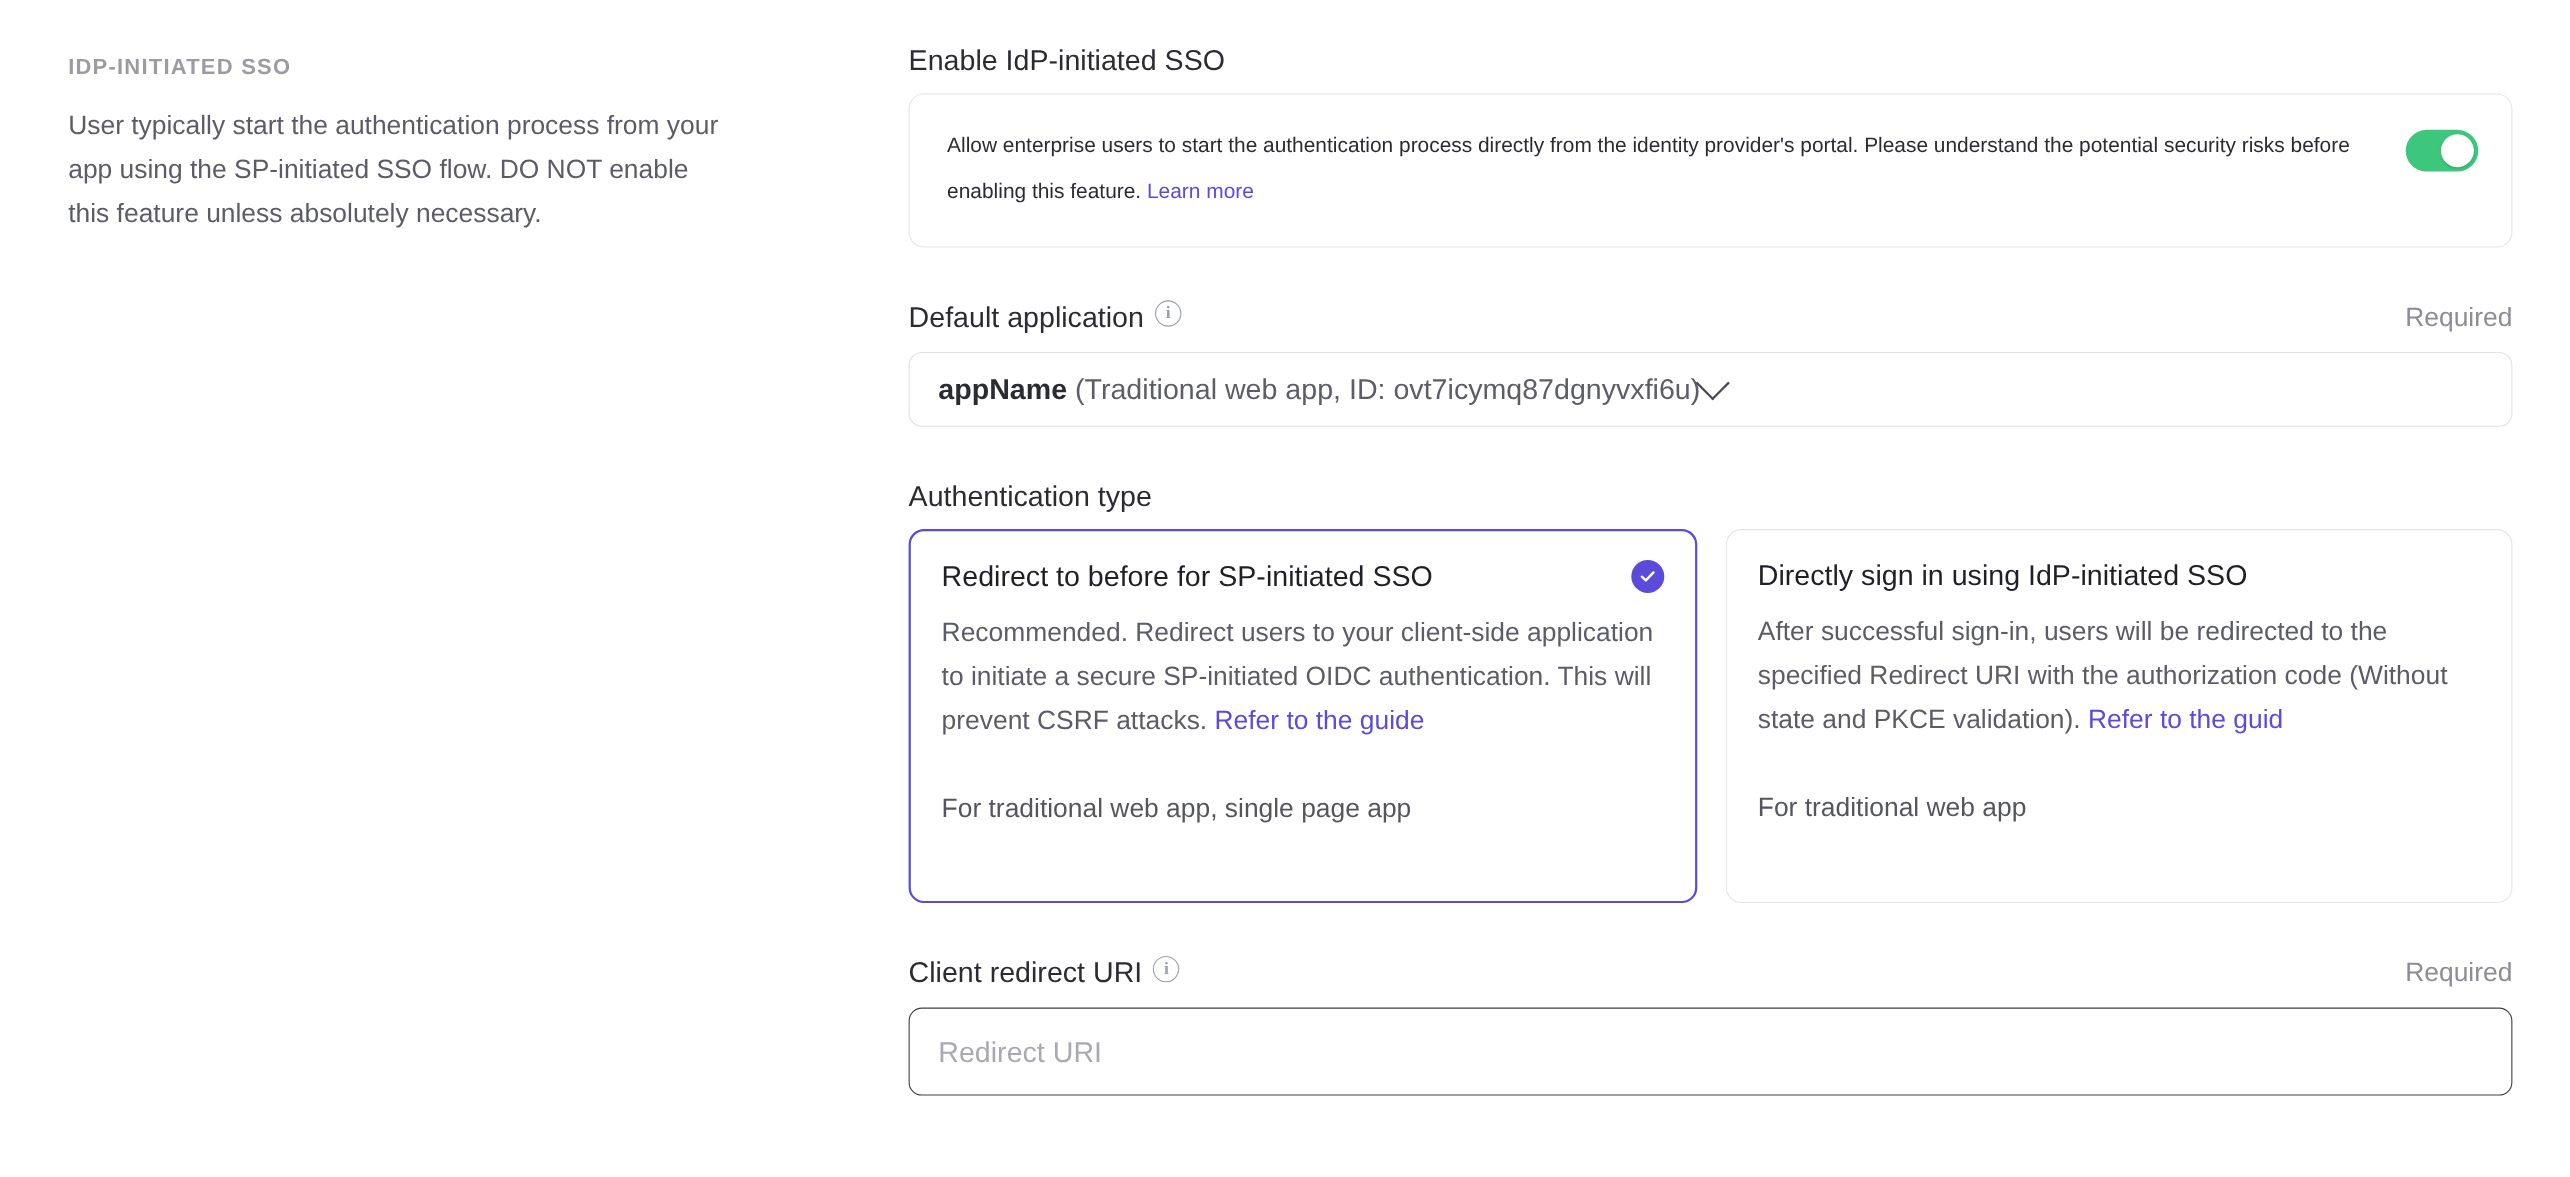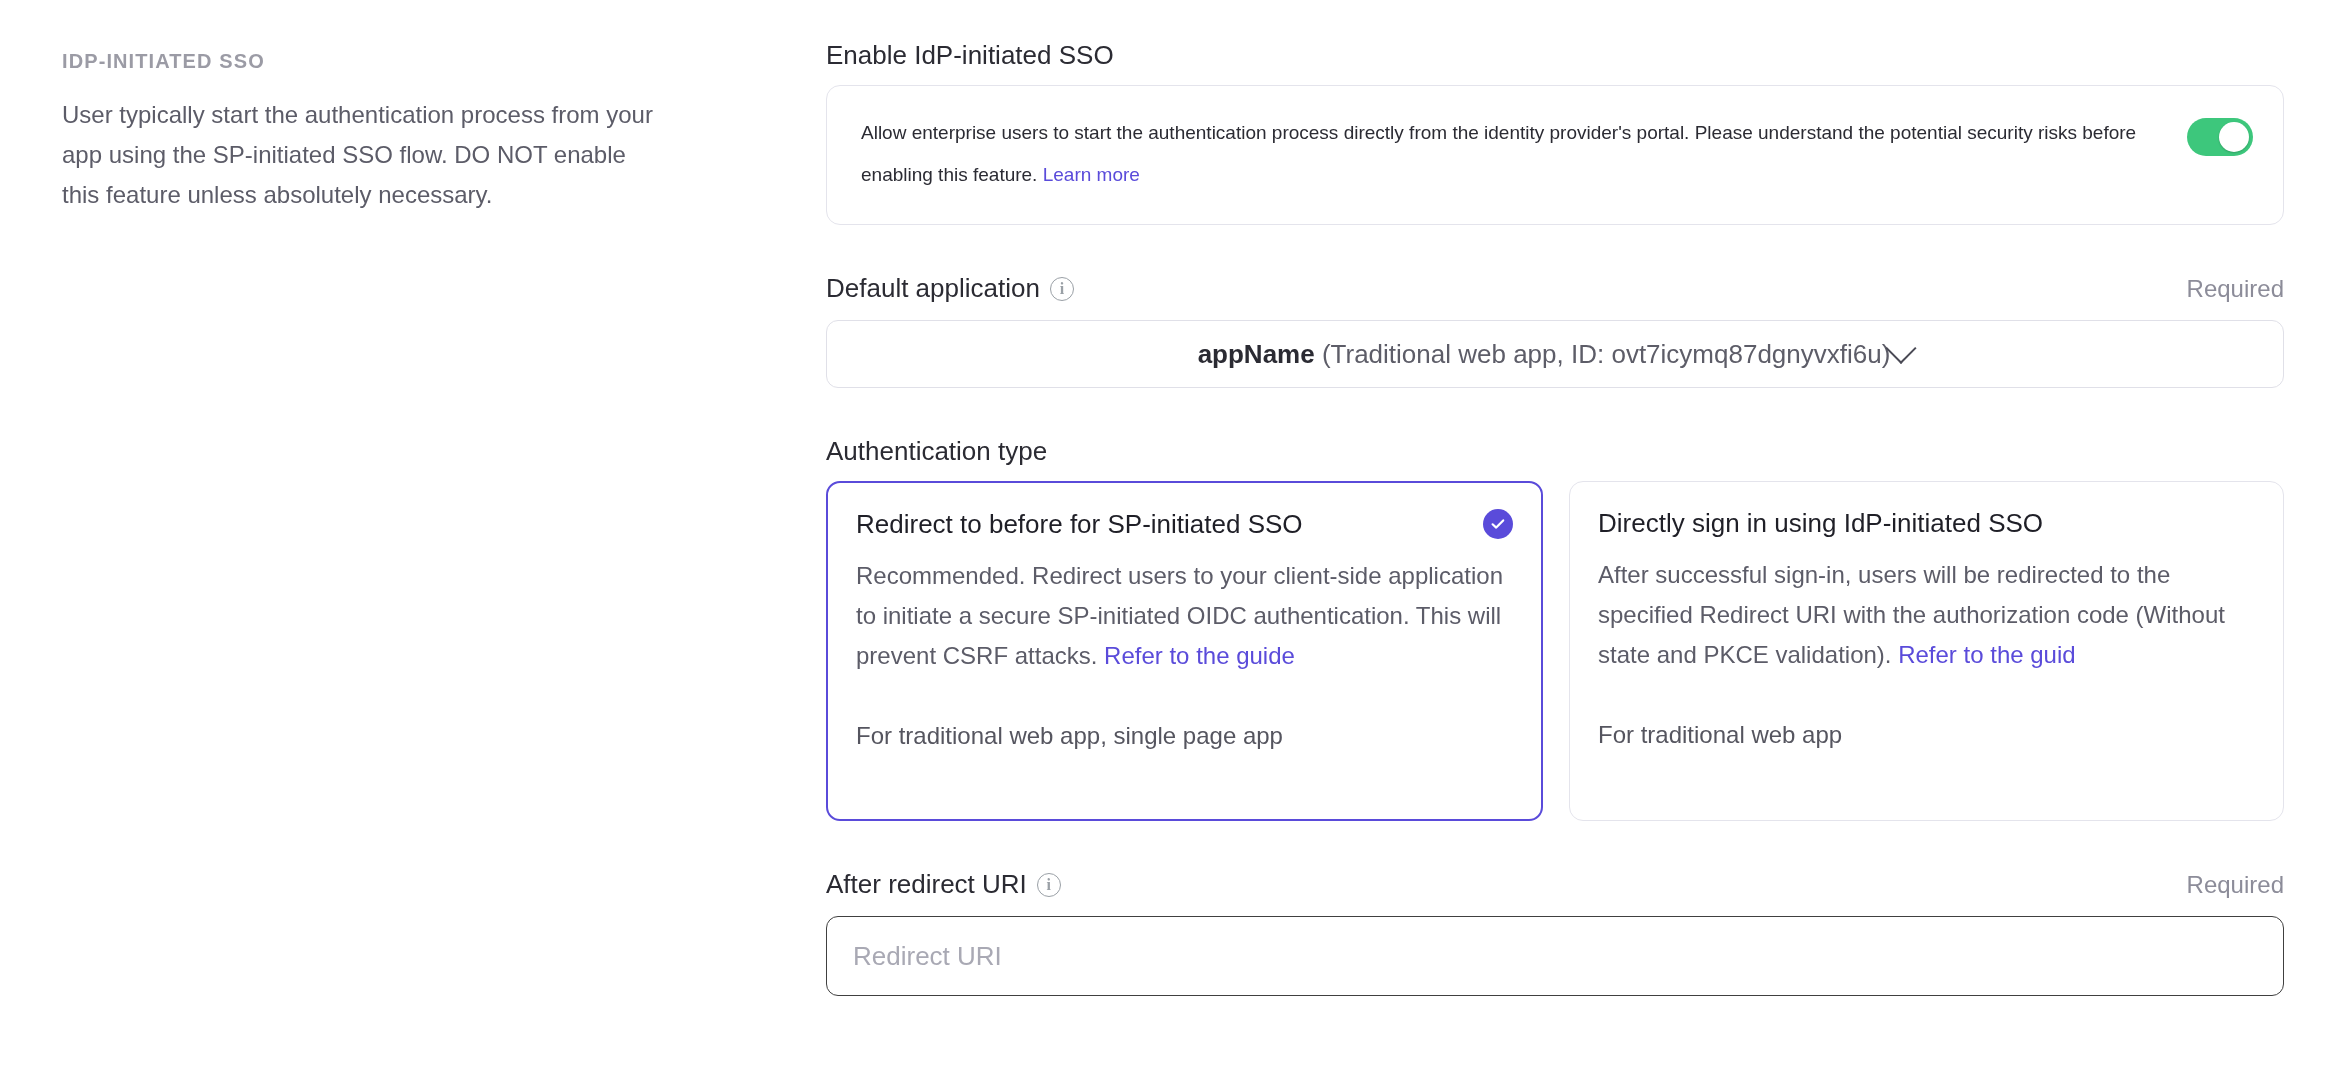--- a/index.html
+++ b/index.html
@@ -57,21 +57,20 @@
     font-weight: 400;
   }
   .label-row {
     display: flex;
     align-items: center;
     justify-content: space-between;
     margin-bottom: 16px;
   }
   .label-left {
     display: flex;
-    align-items: center;
     gap: 10px;
   }
   .required {
     font-size: 24px;
     color: #8c8c99;
   }
   .info-icon {
     width: 24px;
     height: 24px;
     border-radius: 50%;
@@ -129,21 +128,21 @@
 
   .block { margin-top: 48px; }
 
   
   .select {
     height: 68px;
     border: 1px solid #e0e0e8;
     border-radius: 12px;
     display: flex;
     align-items: center;
-    justify-content: center;
+    justify-content: flex-start;
     padding: 0 26px 0 26px;
     cursor: pointer;
     background: #fff;
   }
   .select-value {
     font-size: 26px;
     color: #2b2b33;
   }
   .select-value .strong { font-weight: 600; }
   .select-value .muted { color: #5d5d68; }
@@ -297,21 +296,21 @@
             </div>
             <div class="auth-foot">For traditional web app</div>
           </div>
 
         </div>
       </div>
 
       <div class="block">
         <div class="label-row">
           <div class="label-left">
-            <span class="field-label">After redirect URI</span>
+            <span class="field-label">Client redirect URI</span>
             <span class="info-icon">i</span>
           </div>
           <span class="required">Required</span>
         </div>
         <div class="text-input">
           <input type="text" placeholder="Redirect URI" style="">
         </div>
       </div>
 
     </div>

